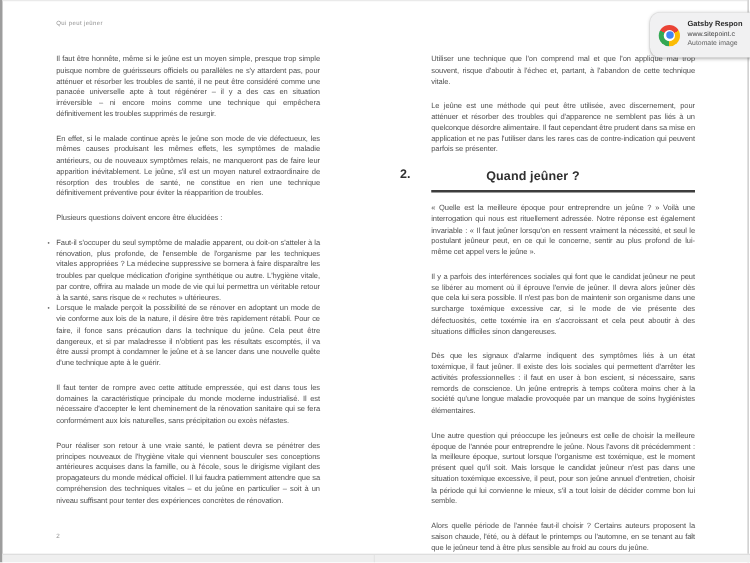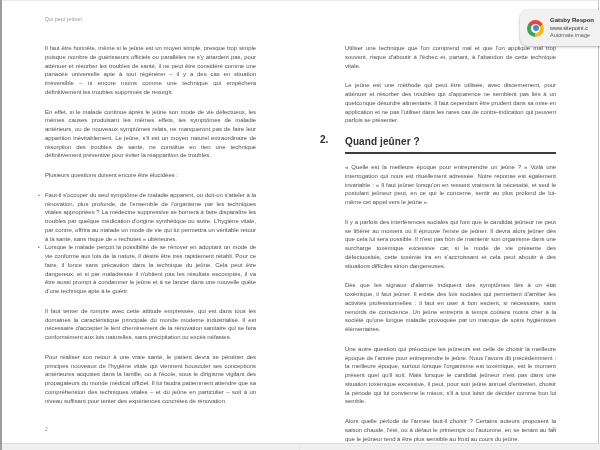--- a/index.html
+++ b/index.html
@@ -42,21 +42,21 @@
   .bullet-item .marker { flex:none; width:7px; margin-left:-7px; font-size:5px; line-height:8.75px; color:#6a6a6a; }
   .bullet-item .btext { flex:1; text-align:justify; }
 
   
   .section-heading { position:relative; margin:3px 0 9px 0; text-align:left; }
   .section-heading .num {
     position:absolute; left:-25px; top:0;
     font-size:10px; font-weight:bold; color:#2f2f2f;
   }
   .section-heading .title {
-    font-size:10px; font-weight:bold; color:#2f2f2f; letter-spacing:.1px; line-height:12px;
+    font-size:10px; font-weight:bold; color:#2f2f2f; letter-spacing:.1px; line-height:12px;margin-left:44px;
   }
   .section-heading .rule { height:0; border-bottom:2px solid #3d3d3d; margin-top:4px; }
 
   
   .page-number { position:absolute; top:426px; font-size:5px; color:#8a8a8a; }
   .page-number.pn-left  { left:45px; }
   .page-number.pn-right { left:552px; }
 
   
   .notification {

